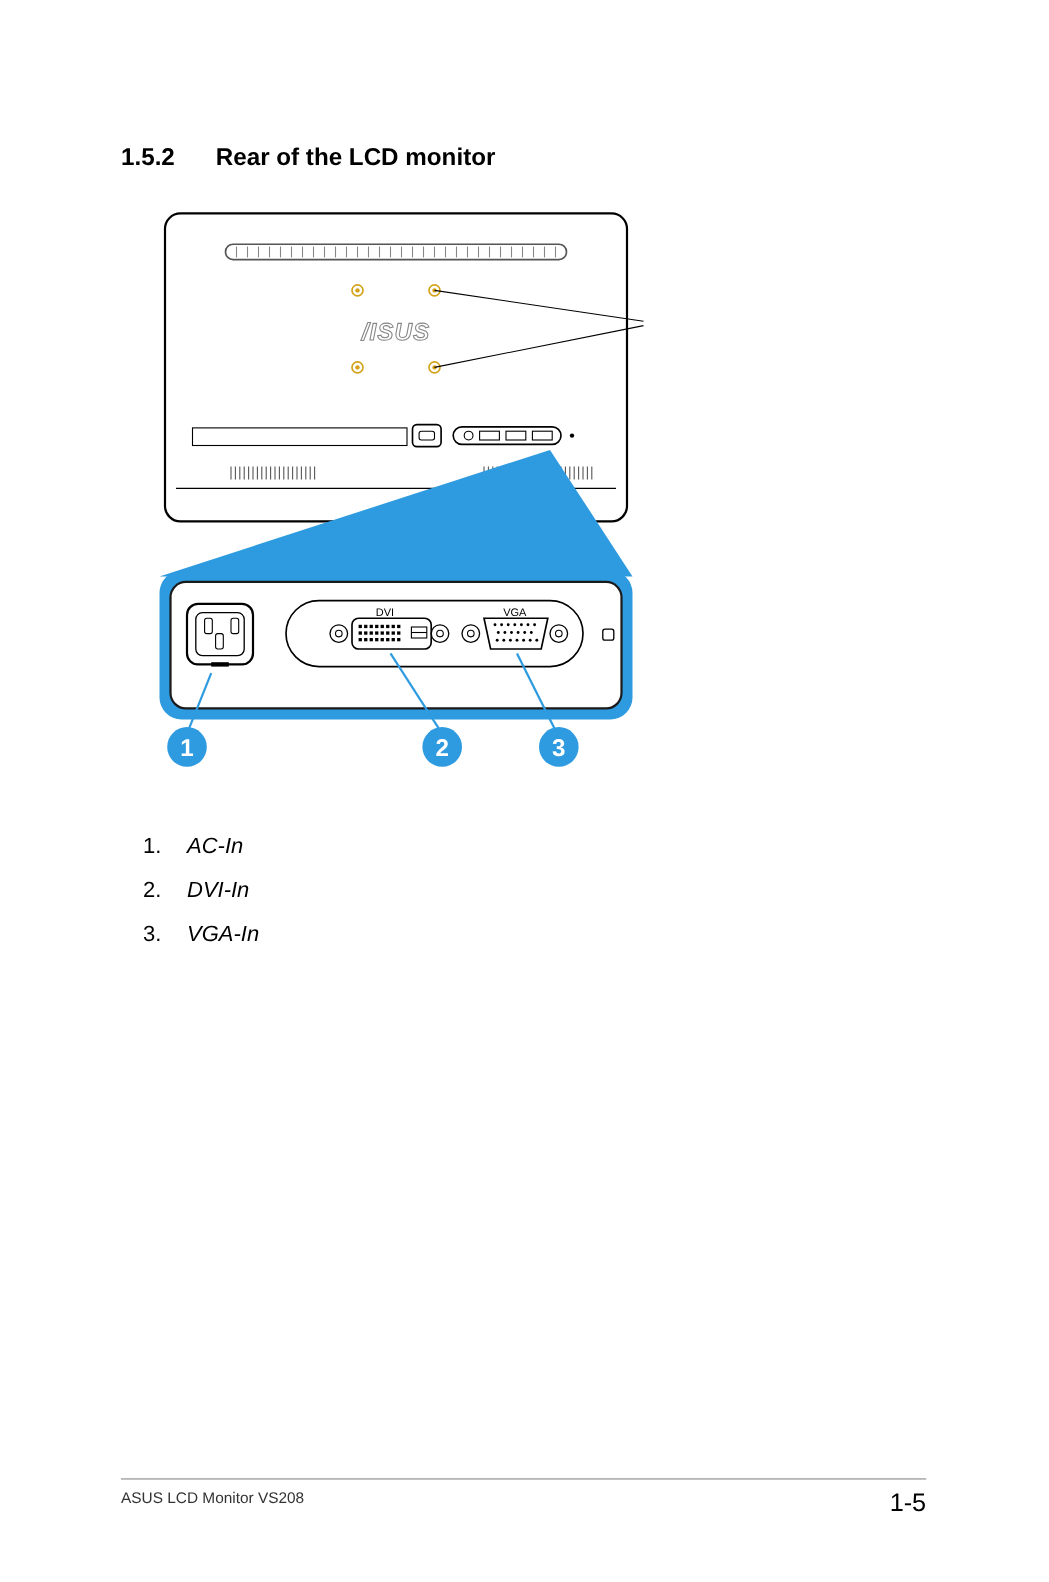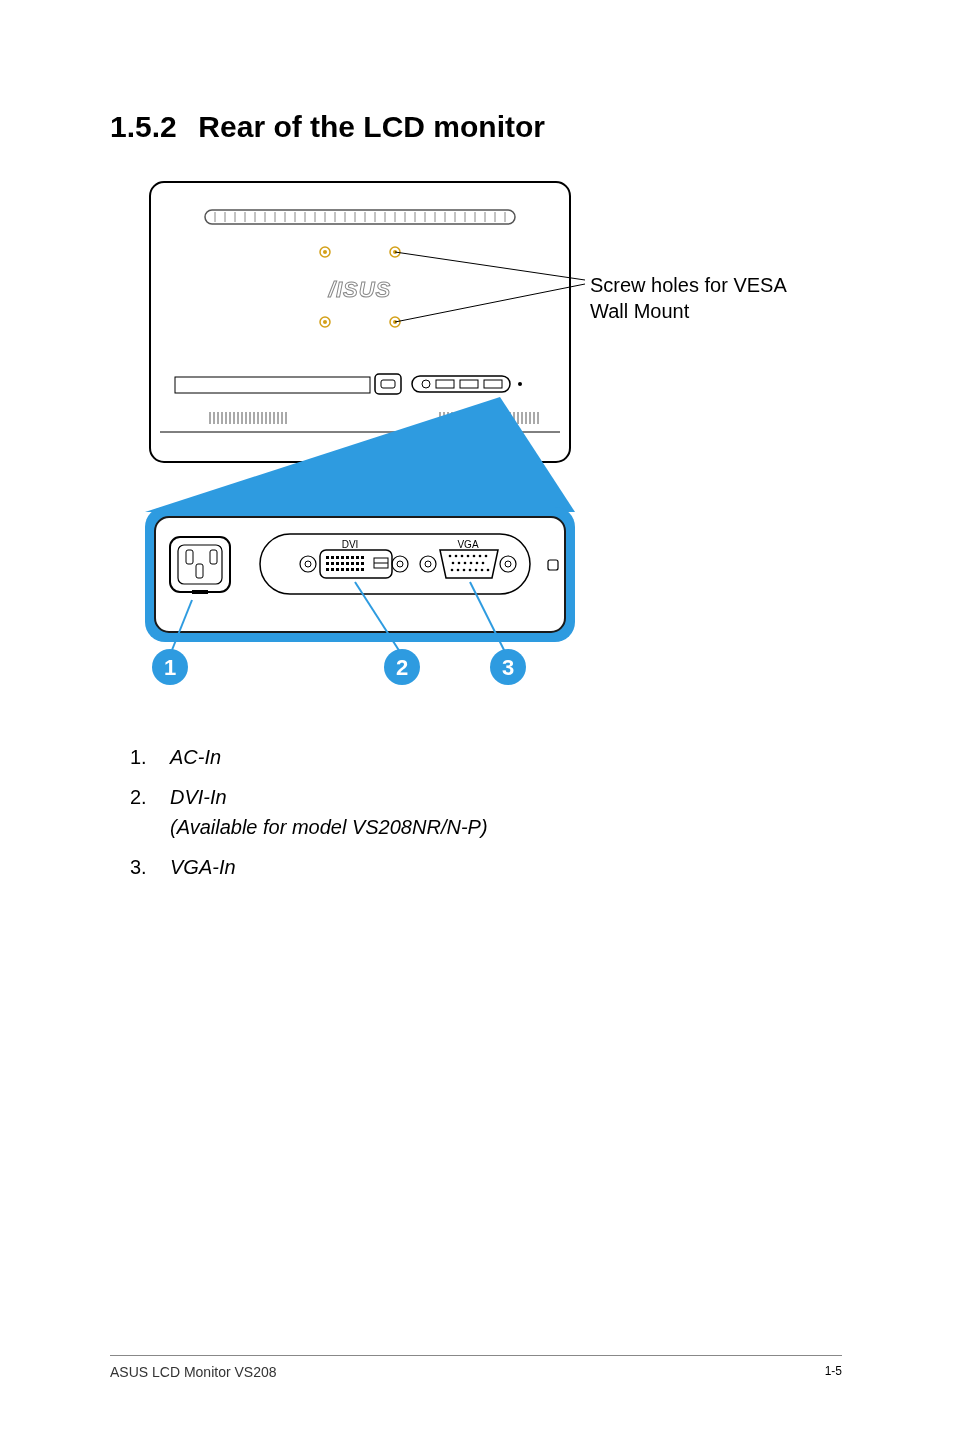--- a/index.html
+++ b/index.html
@@ -6,23 +6,24 @@
   body {
     width: 954px;
     height: 1438px;
     font-family: Arial, Helvetica, sans-serif;
     background: #fff;
     color: #000;
     position: relative;
     padding: 110px 100px 60px 110px;
   }
   .heading {
-    font-size: 30px;
+    font-size: 22px;
     font-weight: bold;
     margin-bottom: 28px;
+    margin-top: 20px;
   }
   .heading .num {
     display: inline-block;
     width: 80px;
   }
   .diagram-wrap {
     position: relative;
     margin-left: 20px;
     margin-bottom: 30px;
   }
@@ -59,38 +60,34 @@
     left: 110px;
     right: 112px;
     border-top: 1px solid #888;
     padding-top: 8px;
     display: flex;
     justify-content: space-between;
     font-size: 14px;
     color: #333;
   }
   .footer .pg {
-    font-size: 12px;
+    font-size: 23px;
     color: #000;
   }
 </style>
 </head>
 <body>
 
 <div class="heading">
   <span class="num">1.5.2</span>
   <span>Rear of the LCD monitor</span>
 </div>
 
 <div class="diagram-wrap">
 
-  <div class="callout">
-    <div>Screw holes for VESA</div>
-    <div>Wall Mount</div>
-  </div>
 
   <svg class="monitor-svg" width="460" height="540" viewBox="0 0 460 540">
 
     <rect x="20" y="10" width="420" height="280" rx="14" ry="14" fill="#fff" stroke="#000" stroke-width="2"></rect>
 
     <rect x="75" y="38" width="310" height="14" rx="7" fill="none" stroke="#555" stroke-width="1.5"></rect>
     <g stroke="#888" stroke-width="1">
       <line x1="85" y1="40" x2="85" y2="50"></line>
         <line x1="95" y1="40" x2="95" y2="50"></line>
         <line x1="105" y1="40" x2="105" y2="50"></line>
@@ -302,21 +299,20 @@
   <li>
     <span class="n">1.</span>
     <span class="body">
       <span>AC-In</span>
     </span>
   </li>
   <li>
     <span class="n">2.</span>
     <span class="body">
       <span>DVI-In</span><br>
-      <span>(Available for model VS208NR/N-P)</span>
     </span>
   </li>
   <li>
     <span class="n">3.</span>
     <span class="body">
       <span>VGA-In</span>
     </span>
   </li>
 </ol>
 

